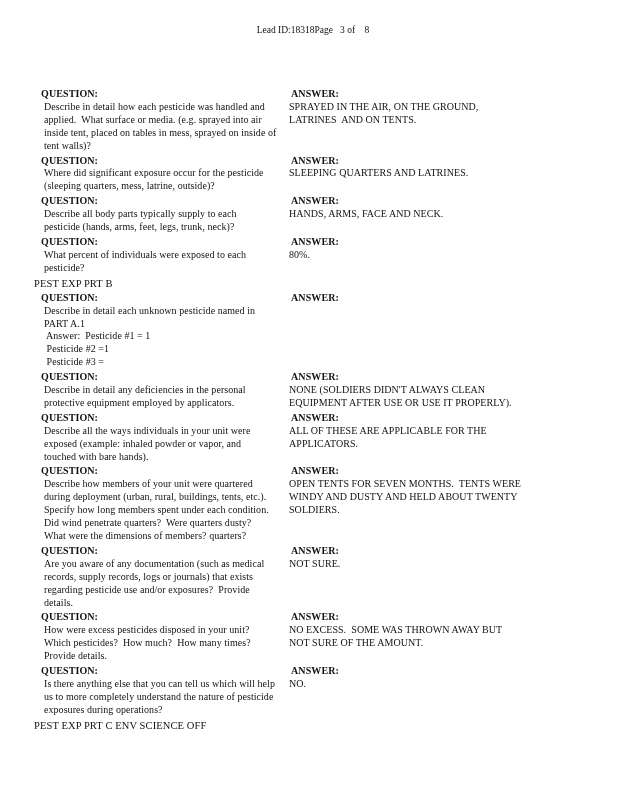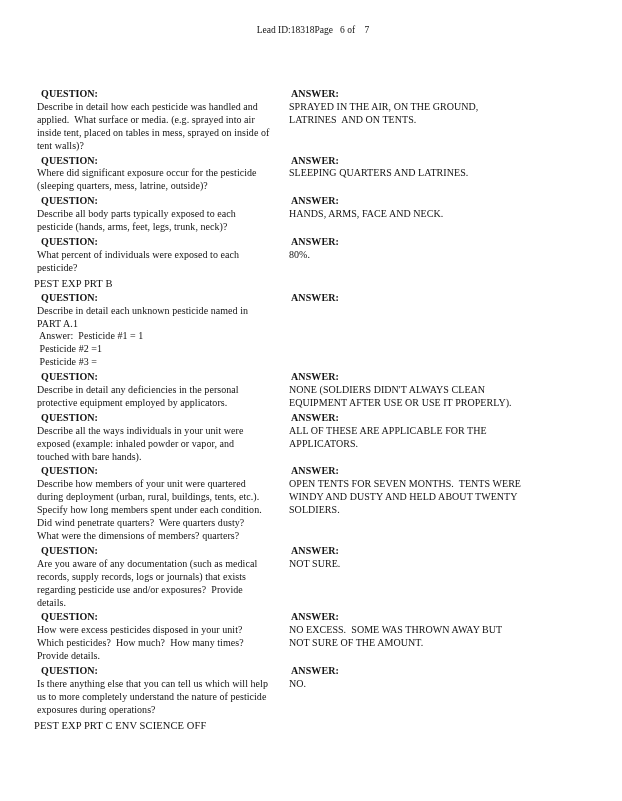--- a/index.html
+++ b/index.html
@@ -37,35 +37,35 @@
     letter-spacing: 0.1px;
   }
   .q-col .qa-label { margin-left: 7px; }
   .a-col .qa-label { margin-left: 2px; }
   .qa-text {
     font-size: 10px;
     line-height: 12.9px;
     white-space: pre;
     letter-spacing: 0.05px;
   }
-  .q-col .qa-text { margin-left: 3px; }
+  .q-col .qa-text { margin-left: 10px; }
   .section-heading {
     font-weight: normal;
     font-size: 10.5px;
     line-height: 13px;
     margin: 1px 0 2px 0;
     letter-spacing: 0.1px;
   }
 </style>
 </head>
 <body>
 
 <div class="page-header">
   <span>Lead ID:18318</span>
-  <span>Page   6 of    7</span>
+  <span>Page   3 of    8</span>
 </div>
 
 <div class="content">
 
   <div class="row">
     <div class="q-col">
       <div class="qa-label">QUESTION:</div>
       <div class="qa-text">Describe in detail how each pesticide was handled and
 applied.  What surface or media. (e.g. sprayed into air
 inside tent, placed on tables in mess, sprayed on inside of
@@ -86,21 +86,21 @@
     </div>
     <div class="a-col">
       <div class="qa-label">ANSWER:</div>
       <div class="qa-text">SLEEPING QUARTERS AND LATRINES.</div>
     </div>
   </div>
 
   <div class="row">
     <div class="q-col">
       <div class="qa-label">QUESTION:</div>
-      <div class="qa-text">Describe all body parts typically exposed to each
+      <div class="qa-text">Describe all body parts typically supply to each
 pesticide (hands, arms, feet, legs, trunk, neck)?</div>
     </div>
     <div class="a-col">
       <div class="qa-label">ANSWER:</div>
       <div class="qa-text">HANDS, ARMS, FACE AND NECK.</div>
     </div>
   </div>
 
   <div class="row">
     <div class="q-col">

